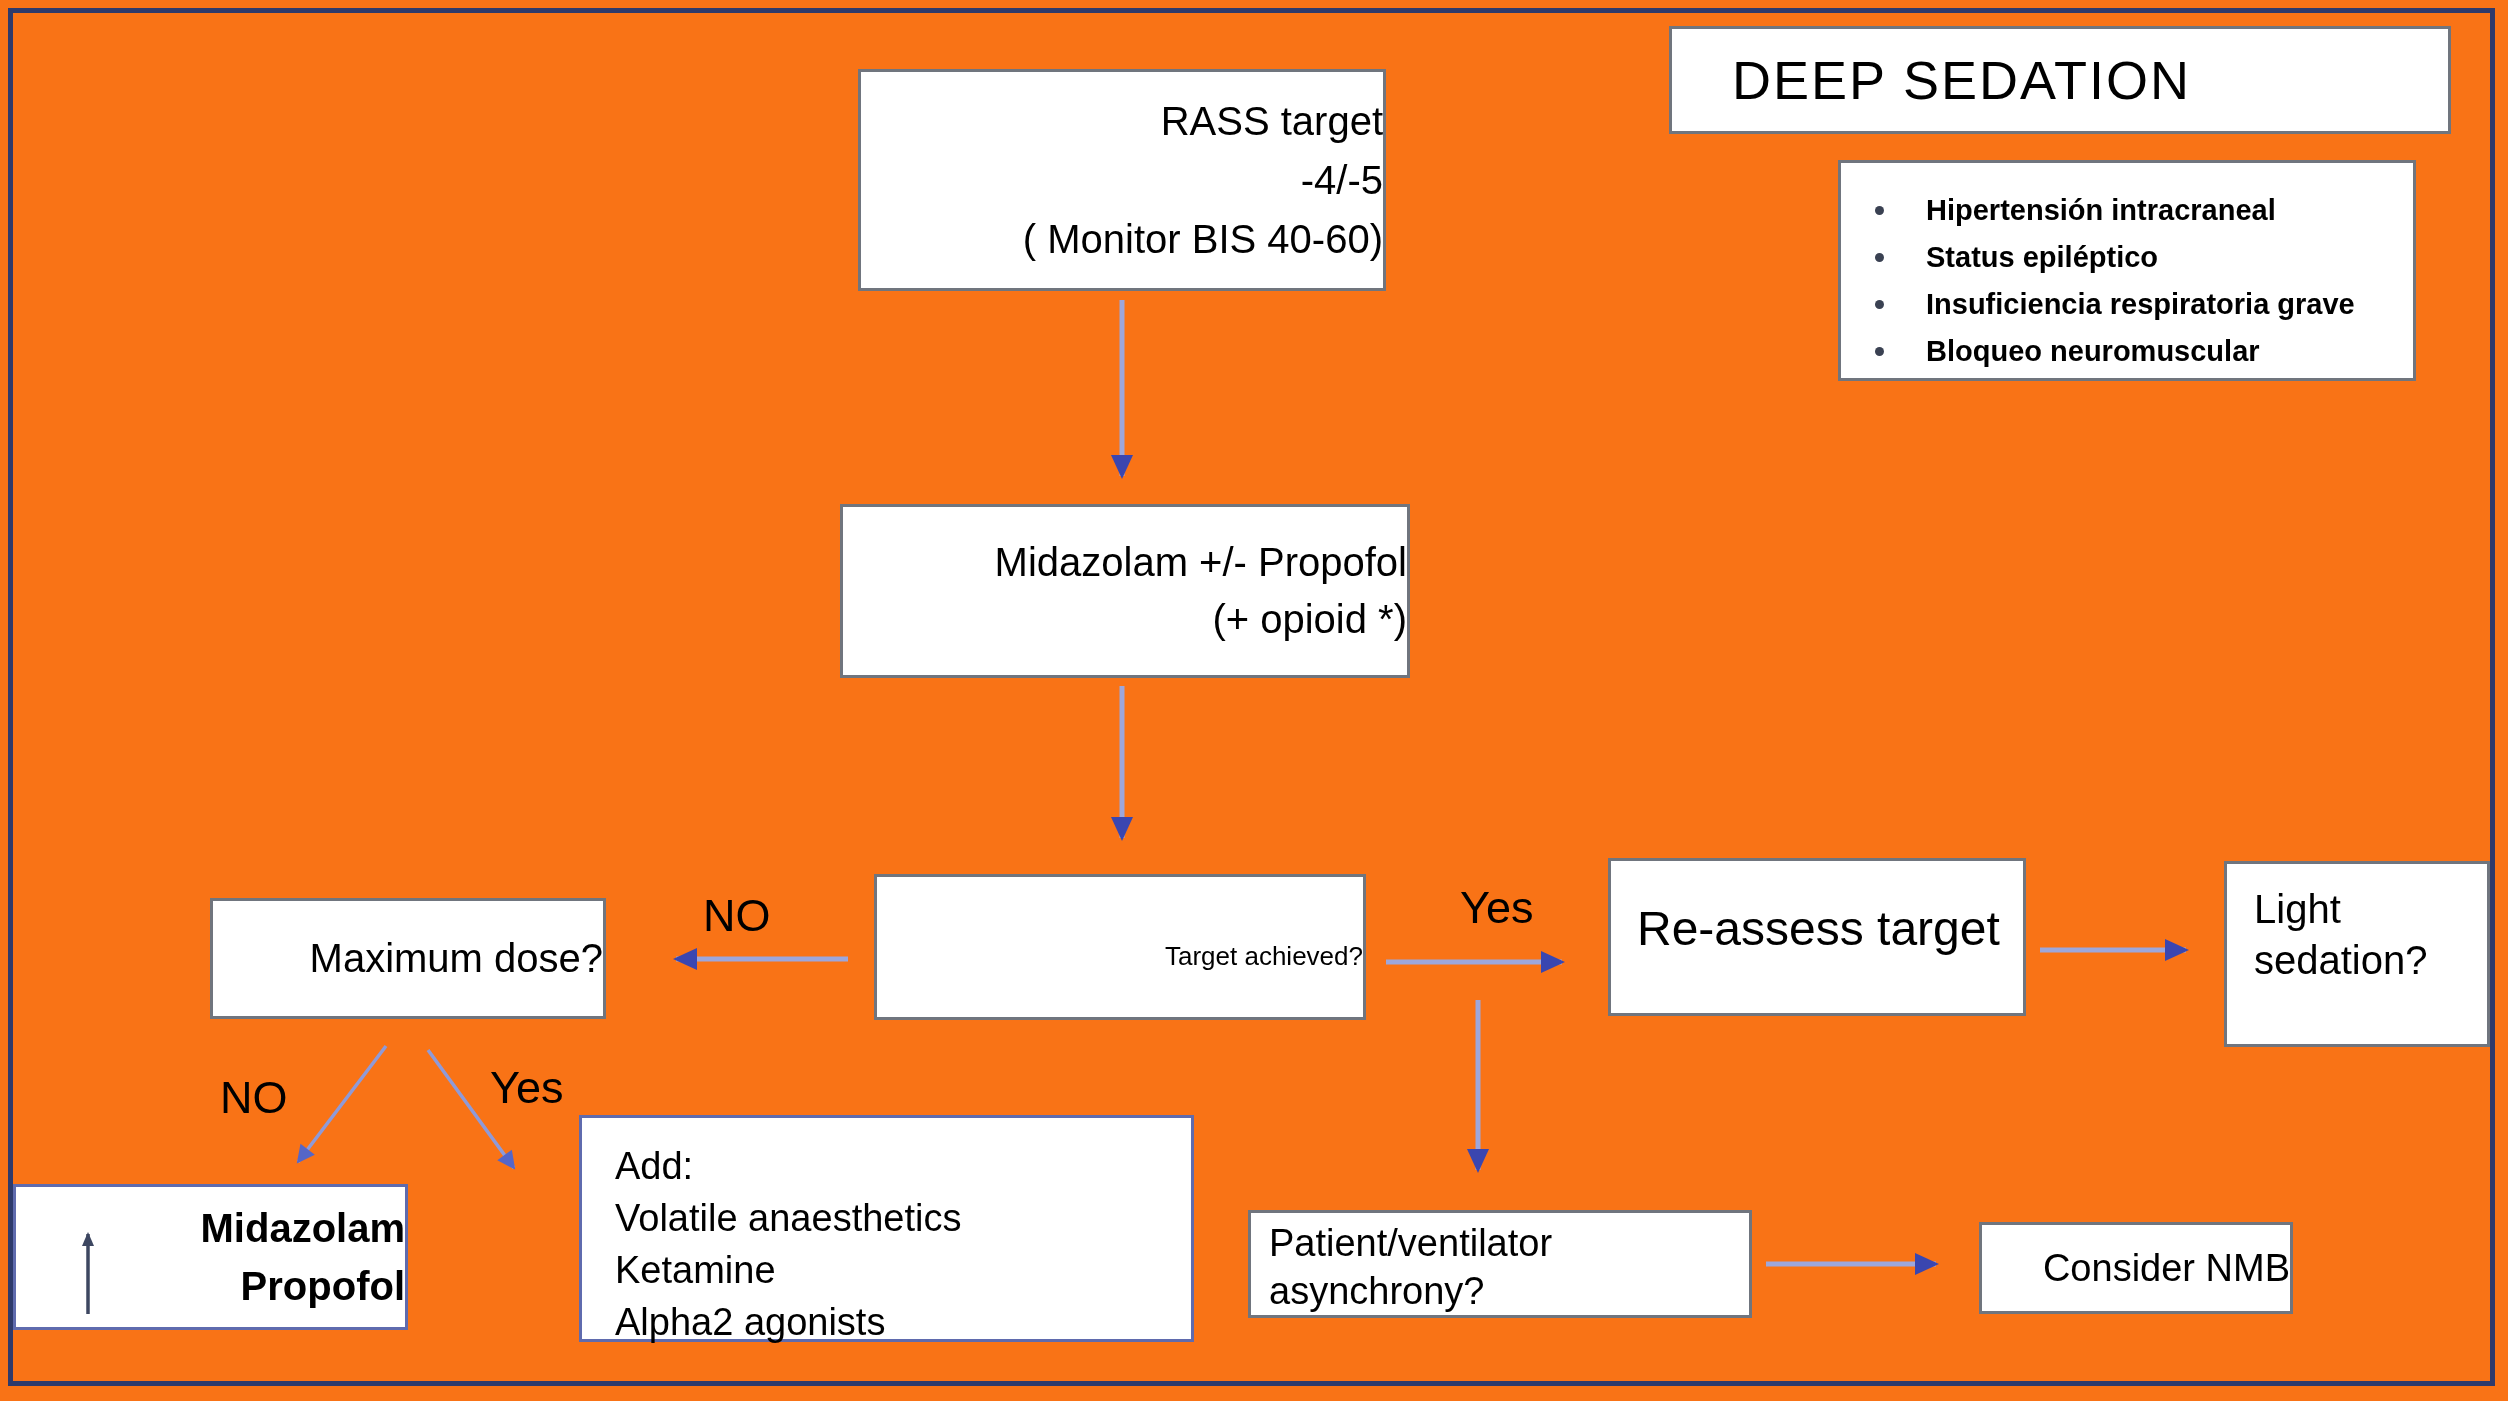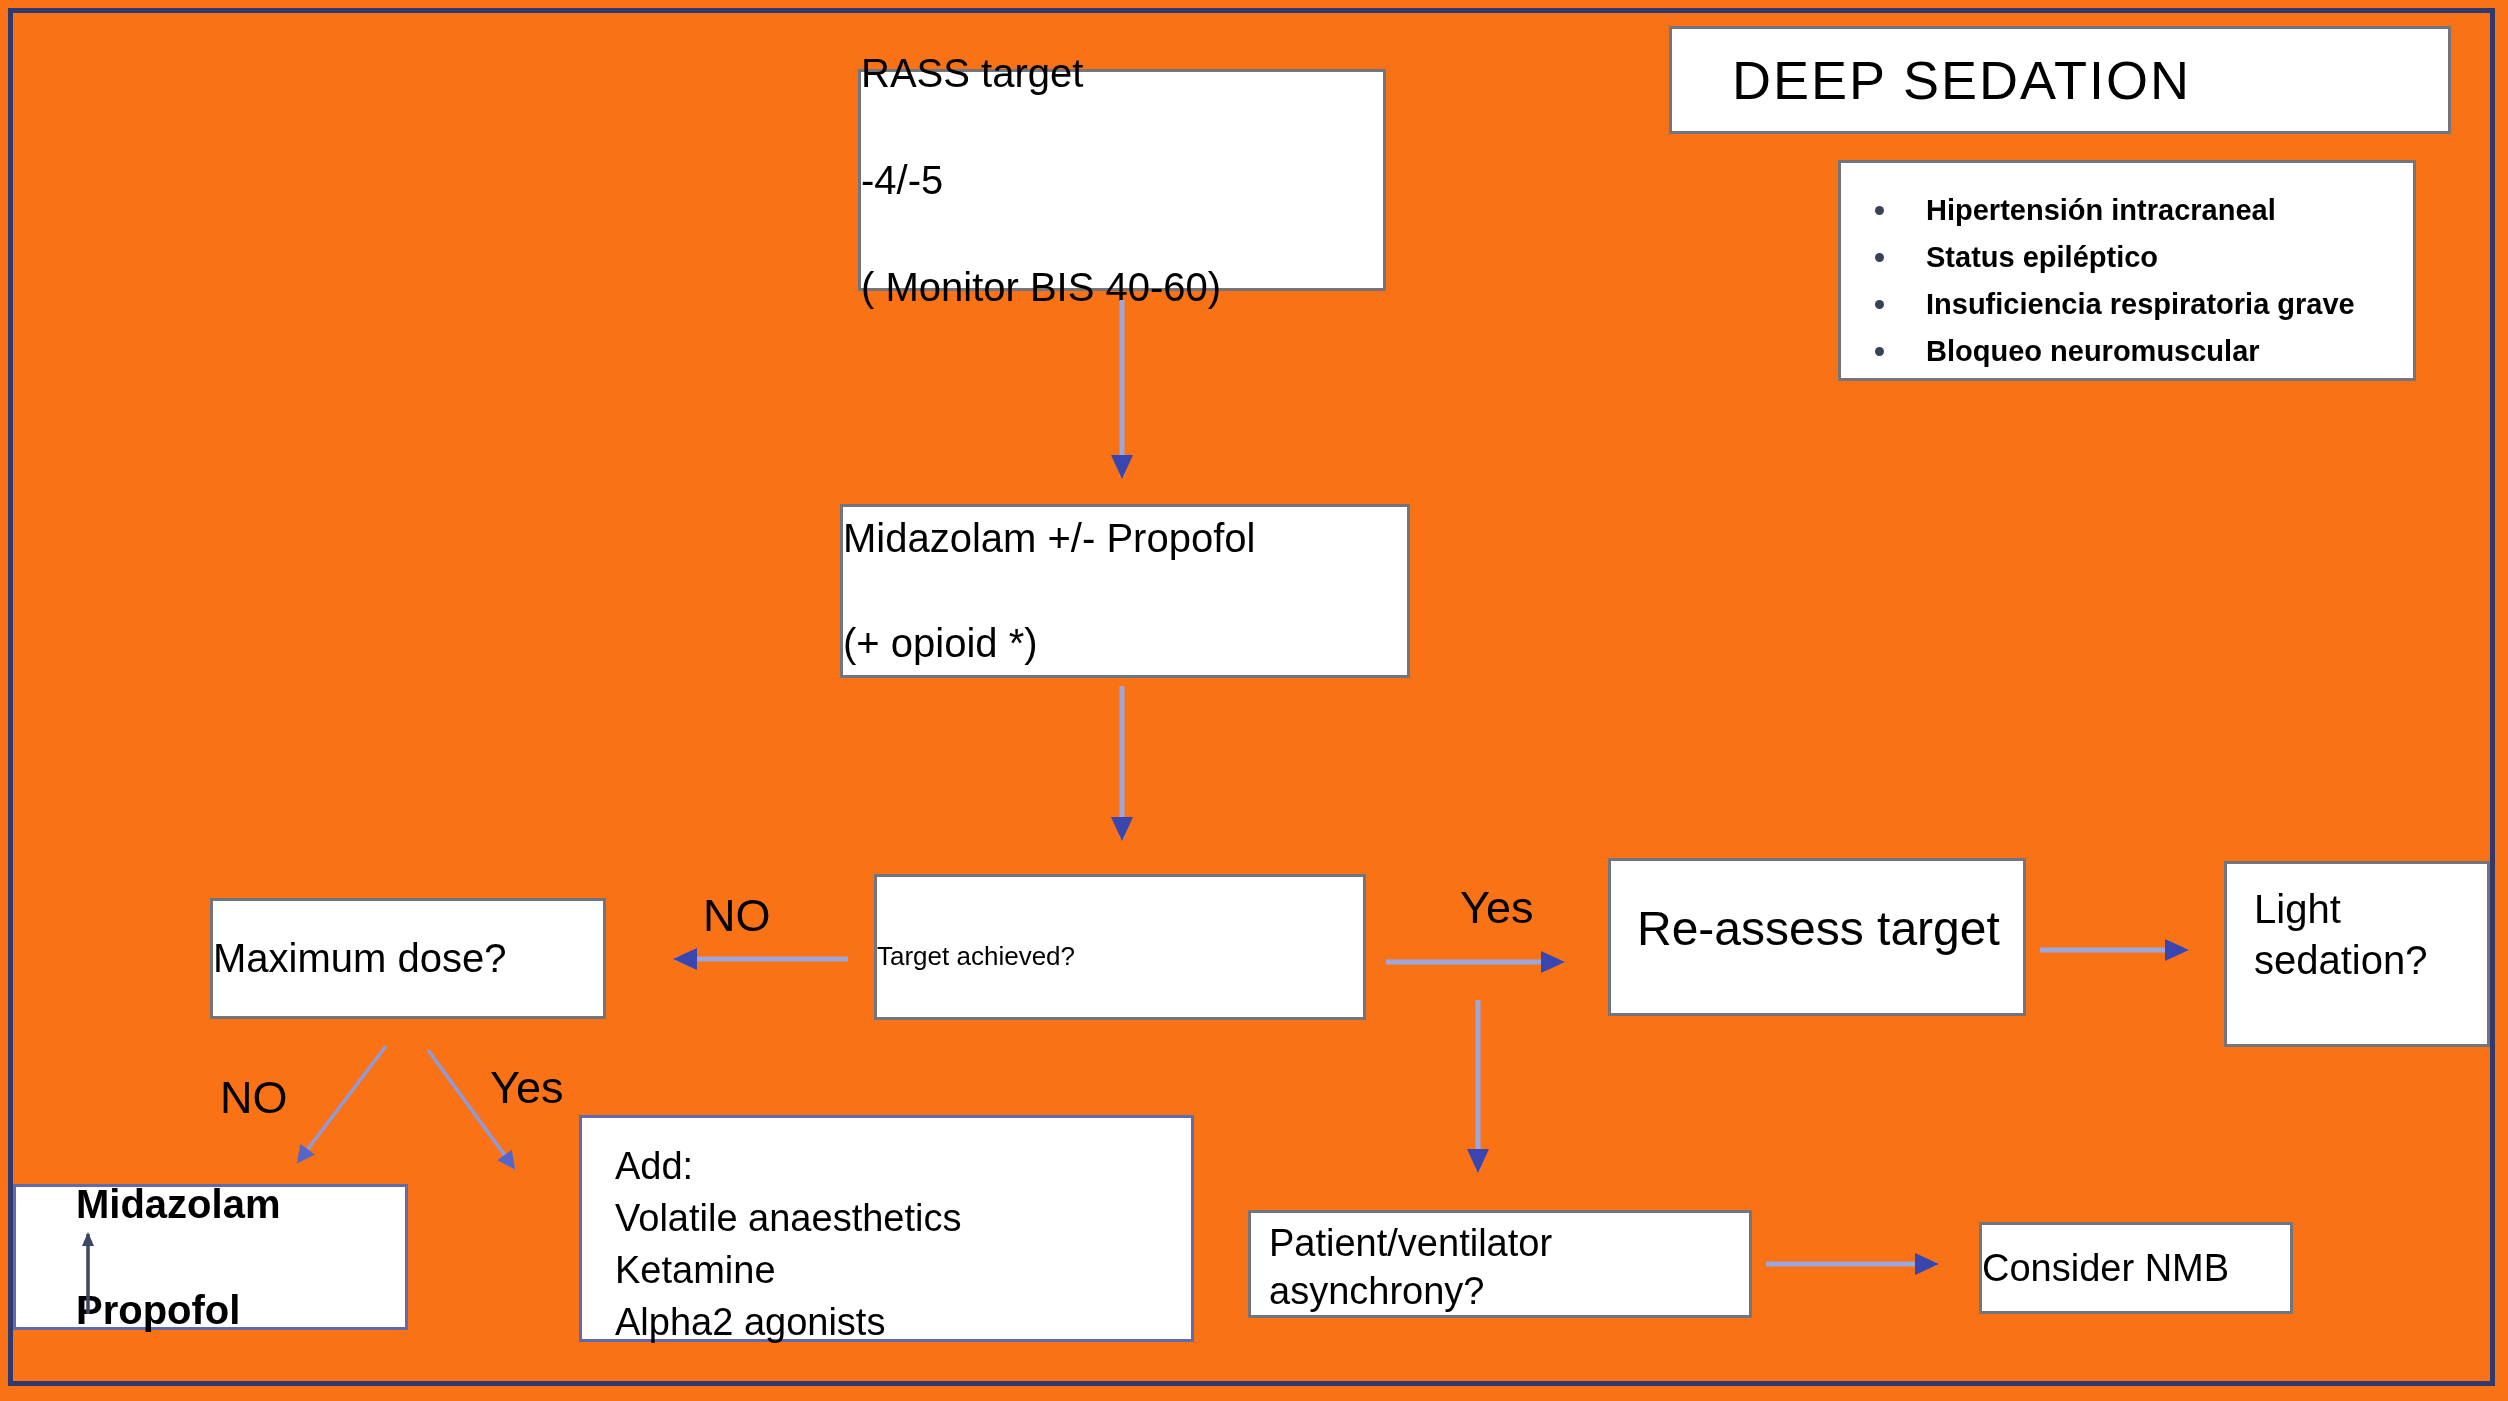--- a/index.html
+++ b/index.html
@@ -26,24 +26,23 @@
   .box {
     position: absolute;
     background: #ffffff;
     border: 3px solid #70757e;
     box-sizing: border-box;
   }
   .box.accent { border-color: #5f6bae; }
   .center-txt {
     display: flex;
     flex-direction: column;
-    align-items: flex-start;
+    align-items: flex-end;
     justify-content: center;
     text-align: center;
-    gap: 48px;
   }
   
   #rass-box      { left: 858px;  top: 69px;   width: 528px; height: 222px; font-size: 40px; line-height: 59px; }
   #title-box     { left: 1669px; top: 26px;   width: 782px; height: 108px; }
   #title-box .t  { position: absolute; left: 60px; top: 50%; transform: translateY(-50%);
                    font-size: 54px; letter-spacing: 2px; white-space: nowrap; }
   #indications-box { left: 1838px; top: 160px; width: 578px; height: 221px; padding: 24px 10px 0 22px; }
   .ind-row { display: flex; align-items: center; height: 47px; }
   .ind-dot { width: 9px; height: 9px; border-radius: 50%; background: #3a4152; margin: 0 42px 0 12px; flex: 0 0 auto; }
   .ind-txt { font-size: 29px; font-weight: 600; white-space: nowrap; }

